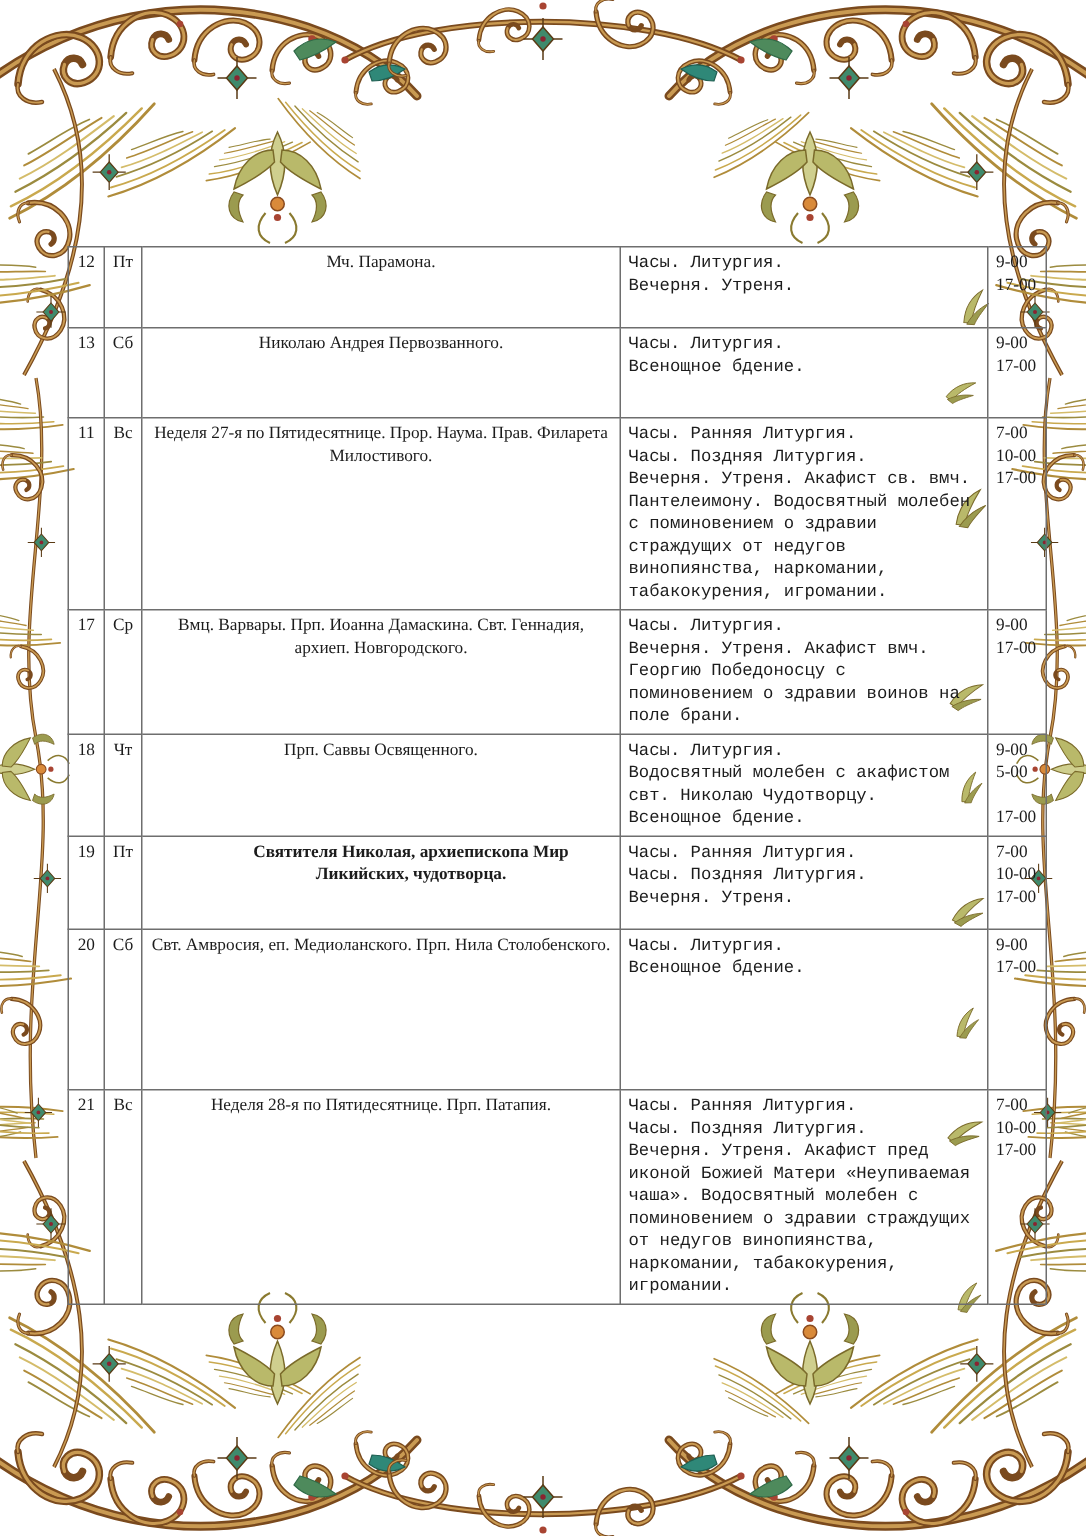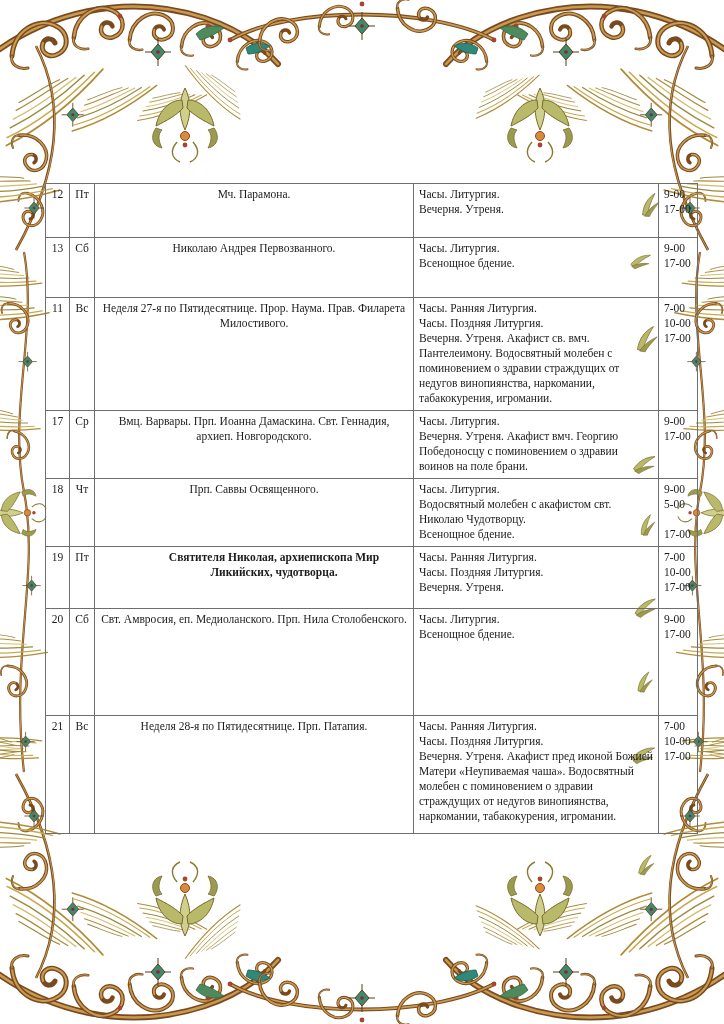--- a/index.html
+++ b/index.html
@@ -7,41 +7,41 @@
     width:724px; height:1024px;
     background:#ffffff;
     font-family:"Liberation Serif", serif;
     position:relative;
     overflow:hidden;
   }
   .page { position:relative; width:724px; height:1024px; }
   svg.ornament { position:absolute; left:0; top:0; z-index:0; }
 
   table.schedule {
-    position:absolute; left:45px; top:183px; width:652px;
+    position:absolute; left:45px; top:164px; width:652px;
     border-collapse:collapse; table-layout:fixed; z-index:1;
     background:transparent;
   }
   table.schedule td {
     border:1px solid #6e6e6e;
     vertical-align:top;
     font-size:11.5px;
     line-height:15px;
     color:#1c1c1c;
     padding:3px 5px 4px 5px;
     background:transparent;
     overflow:hidden;
   }
   td.c-date { text-align:center; padding-left:1px; padding-right:1px; }
   td.c-day  { text-align:center; padding-left:1px; padding-right:1px; }
   td.c-desc { padding-left:7px;text-align:center; }
   td.c-serv { padding-left:7px; }
   td.c-time { padding-left:4px; padding-right:1px; white-space:nowrap; }
   .desc-text.bold { font-weight:bold;margin-left:40px; }
-  .serv-line { min-height:15px; }
+  .serv-line { min-height:15px;font-family:Liberation Mono, monospace; }
   .time-line { min-height:15px; }
   
   tr.r0 { height:54px; }  tr.r1 { height:60px; }  tr.r2 { height:107px; }
   tr.r3 { height:65px; }  tr.r4 { height:65px; }  tr.r5 { height:60px; }
   tr.r6 { height:65px; }  tr.r7 { height:62px; }  tr.r8 { height:107px; }
   tr.r9 { height:118px; }
 </style>
 </head>
 <body>
 

